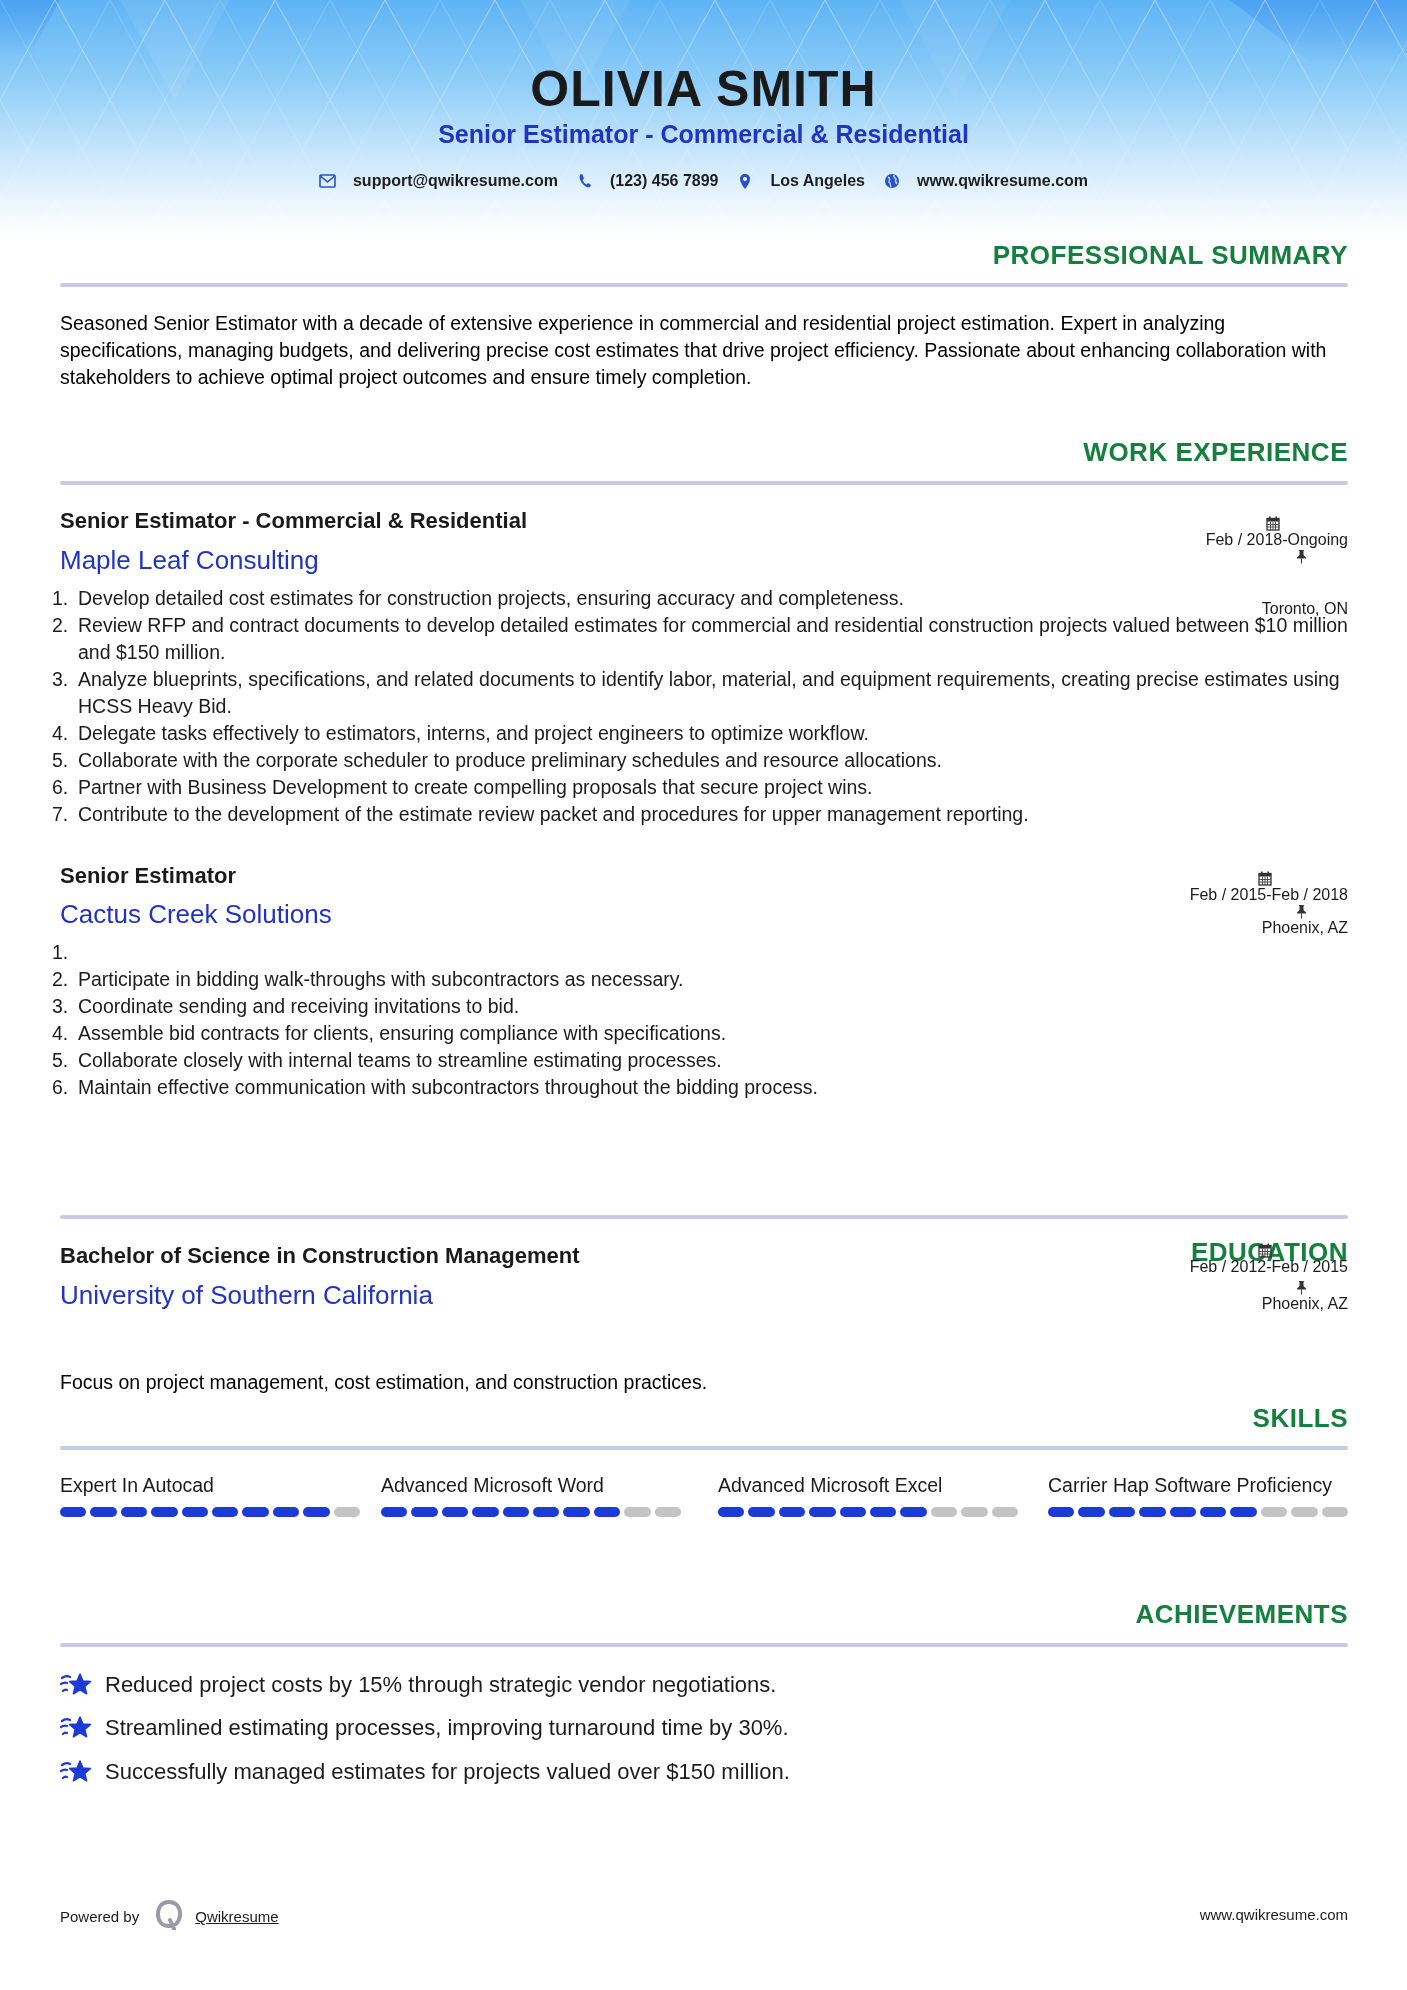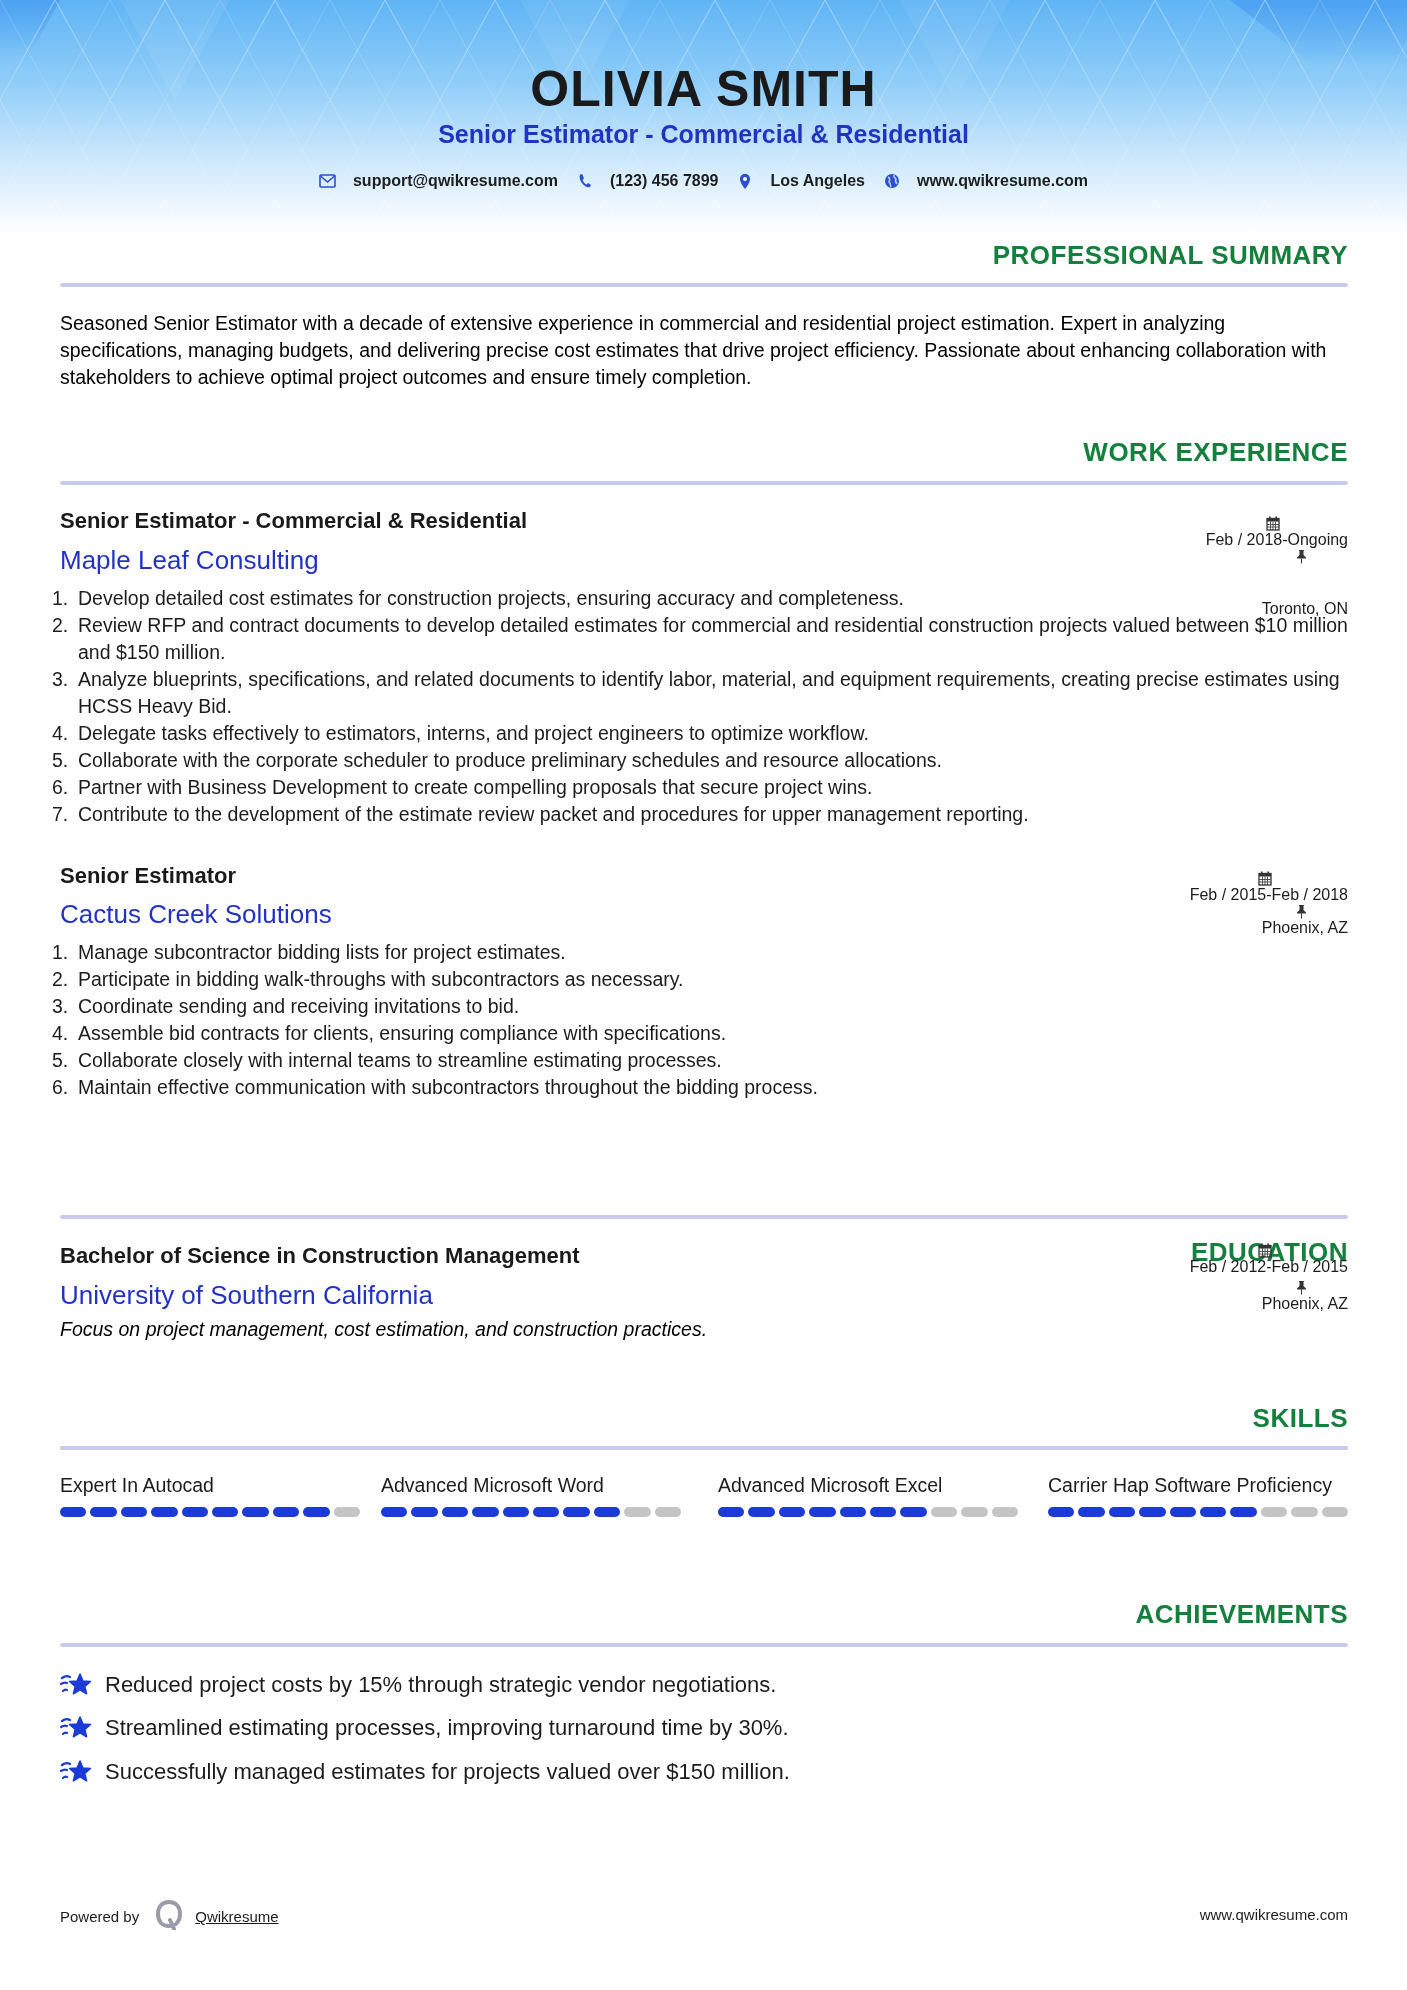--- a/index.html
+++ b/index.html
@@ -196,21 +196,20 @@
     <svg width="11" height="15" viewBox="0 0 11 15">
         <path d="M2.5 1 H8.5 L7.5 2 V6 L10 8.5 V9.5 H1 V8.5 L3.5 6 V2 Z" fill="#333"></path>
         <rect x="5" y="9.5" width="1" height="5" fill="#333"></rect>
       </svg>
   </span>
   <span>Phoenix, AZ</span>
 </div>
 <ol class="bullets" style="top:939px;">
   <li>
       <span class="num">1.</span>
-      <span>Manage subcontractor bidding lists for project estimates.</span>
     </li>
   <li>
       <span class="num">2.</span>
       <span>Participate in bidding walk-throughs with subcontractors as necessary.</span>
     </li>
   <li>
       <span class="num">3.</span>
       <span>Coordinate sending and receiving invitations to bid.</span>
     </li>
   <li>
@@ -245,21 +244,21 @@
 </div>
 <div class="entry-meta" style="top:1280px;">
   <span class="ic">
     <svg width="11" height="15" viewBox="0 0 11 15">
         <path d="M2.5 1 H8.5 L7.5 2 V6 L10 8.5 V9.5 H1 V8.5 L3.5 6 V2 Z" fill="#333"></path>
         <rect x="5" y="9.5" width="1" height="5" fill="#333"></rect>
       </svg>
   </span>
   <span>Phoenix, AZ</span>
 </div>
-<div class="para" style="top:1316px;font-style:italic;">Focus on project management, cost estimation, and construction practices.</div>
+<div class="para" style="top:1369px;">Focus on project management, cost estimation, and construction practices.</div>
 
 <div class="section-title" style="top:1403px;">SKILLS</div>
 <div class="rule" style="top:1446px;"></div>
 
 <div class="skill" style="left:60px; top:1472px;">
   <div class="label">Expert In Autocad</div>
   <div class="dots">
       <span class="dot on"></span>
       <span class="dot on"></span>
       <span class="dot on"></span>

